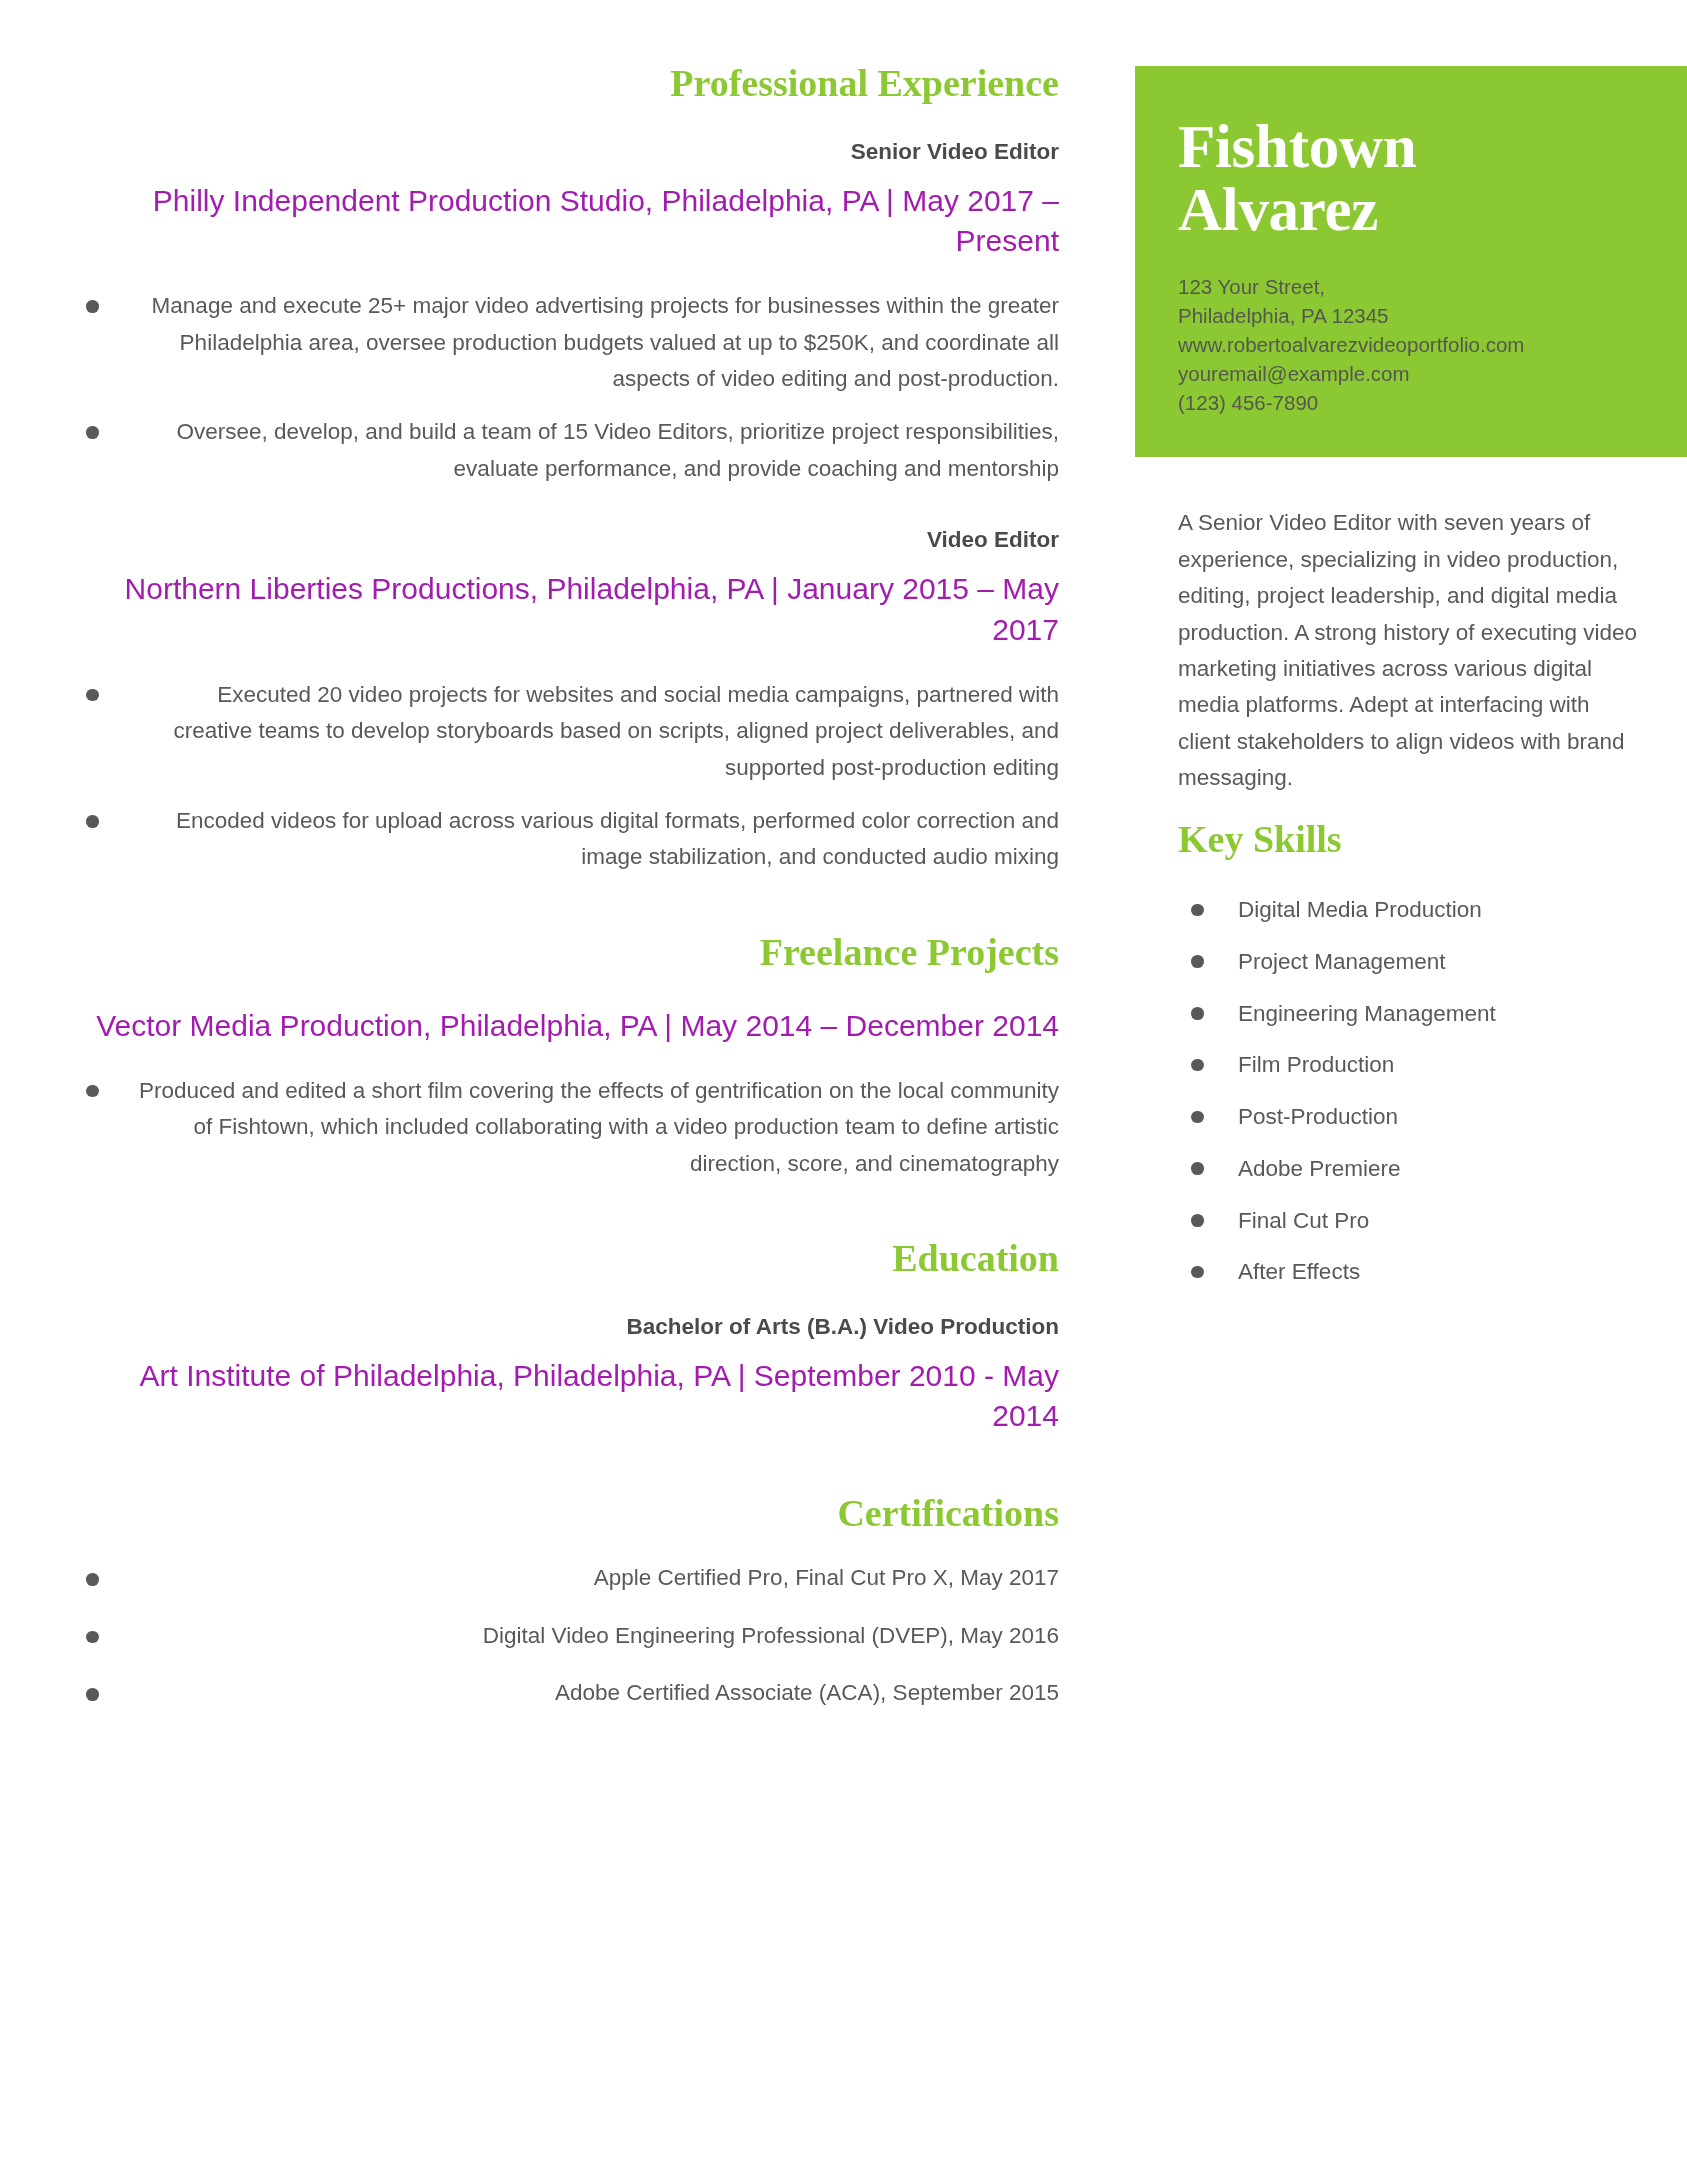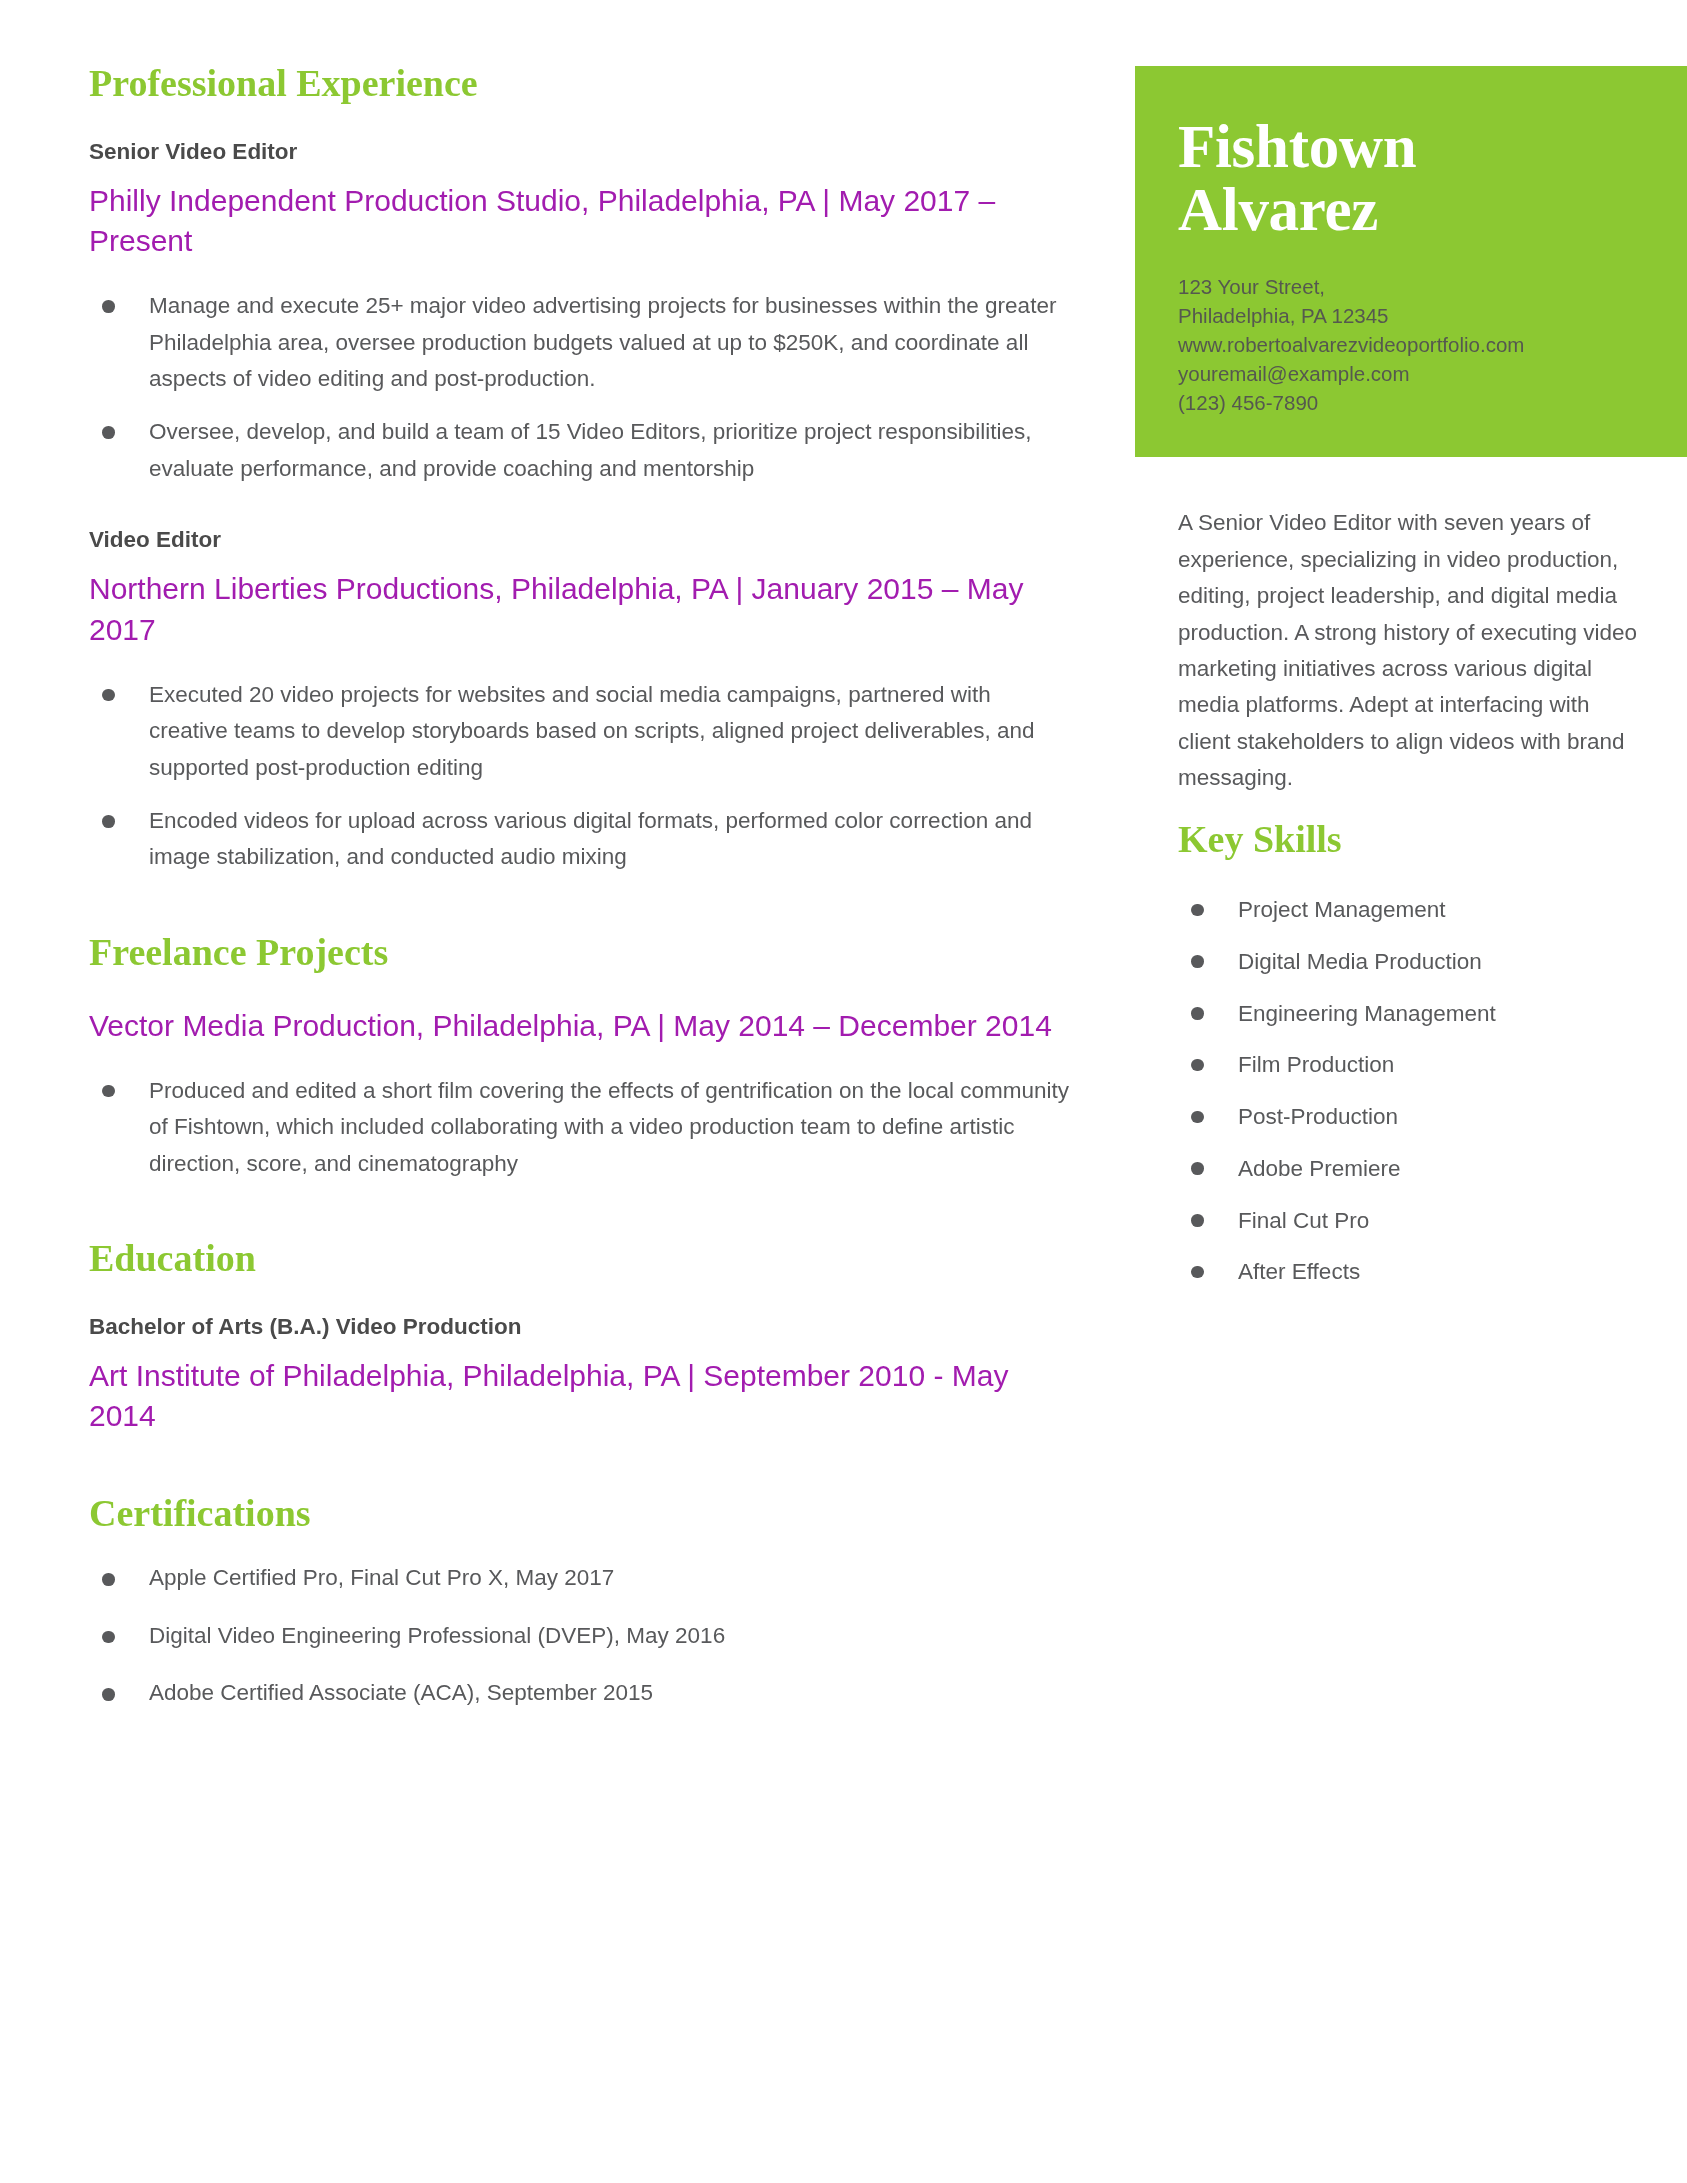--- a/index.html
+++ b/index.html
@@ -13,23 +13,24 @@
     position: relative;
     font-family: "Liberation Sans", sans-serif;
     -webkit-font-smoothing: antialiased;
   }
 
   
   .page { position: absolute; inset: 0; }
 
   .col-left {
     position: absolute;
-    left: 89px;
+    left: 73px;
     top: 63px;
     width: 986px;
+    text-align: right;
   }
 
   .col-right {
     position: absolute;
     left: 1135px;
     top: 66px;
     width: 552px;
   }
 
   
@@ -227,22 +228,22 @@
         <div class="contact-line">youremail@example.com</div>
         <div class="contact-line">(123) 456-7890</div>
       </div>
     </div>
 
     <div class="right-body">
       <p class="summary">A Senior Video Editor with seven years of experience, specializing in video production, editing, project leadership, and digital media production. A strong history of executing video marketing initiatives across various digital media platforms. Adept at interfacing with client stakeholders to align videos with brand messaging.</p>
 
       <h2 class="section-title skills-title">Key Skills</h2>
       <ul class="skills">
+        <li>Digital Media Production</li>
         <li>Project Management</li>
-        <li>Digital Media Production</li>
         <li>Engineering Management</li>
         <li>Film Production</li>
         <li>Post-Production</li>
         <li>Adobe Premiere</li>
         <li>Final Cut Pro</li>
         <li>After Effects</li>
       </ul>
     </div>
 
   </div>

